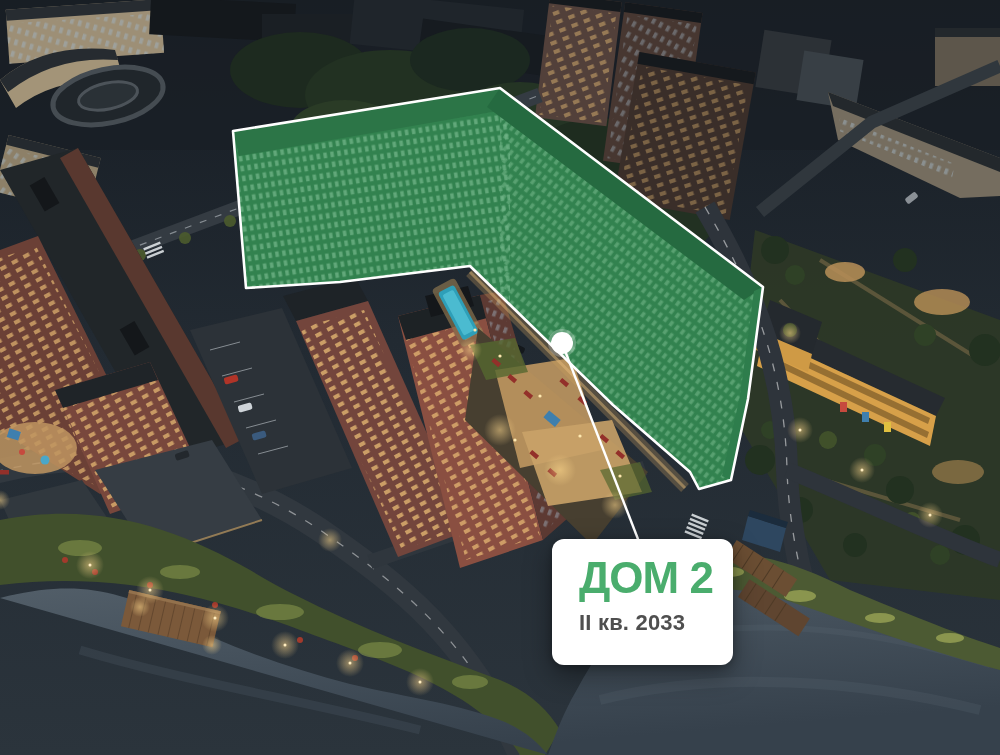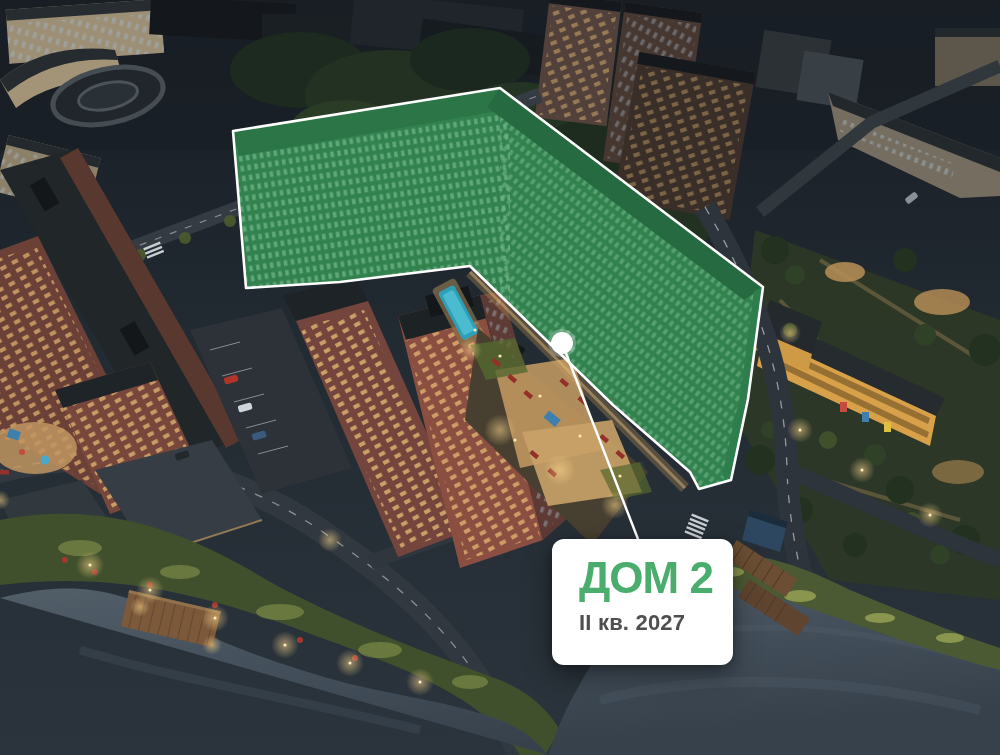--- a/index.html
+++ b/index.html
@@ -391,16 +391,16 @@
 
   <g>
     <line x1="562" y1="343" x2="643" y2="552" stroke="#ffffff" stroke-width="2.4"></line>
     <circle cx="562" cy="343" r="14" fill="#ffffff" opacity="0.25"></circle>
     <circle cx="562" cy="343" r="11" fill="#ffffff"></circle>
   </g>
 </svg>
 
 <div class="callout-card">
   <div class="callout-title">ДОМ 2</div>
-  <div class="callout-subtitle">II кв. 2027</div>
+  <div class="callout-subtitle">II кв. 2033</div>
 </div>
 
 </div>
 
 </body></html>

